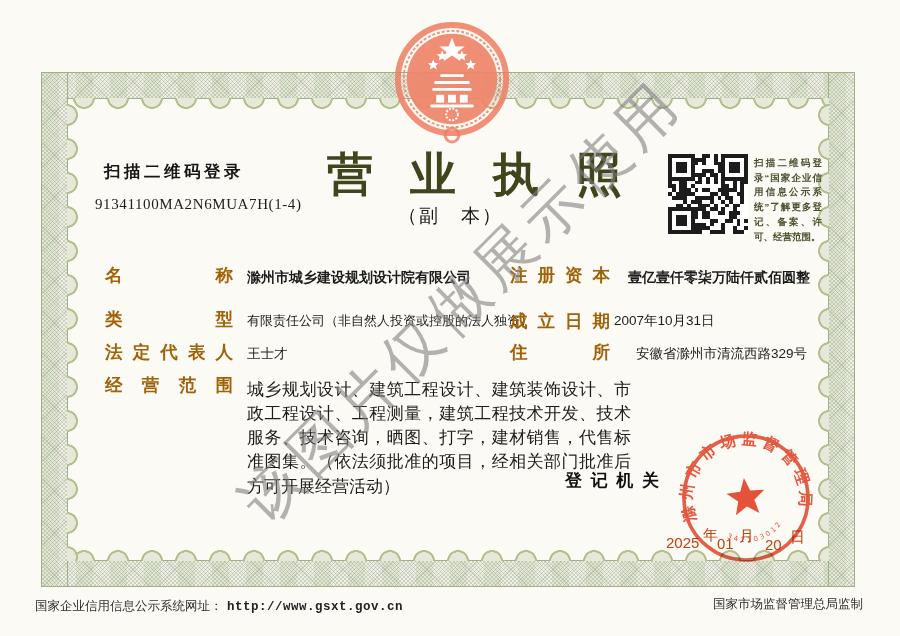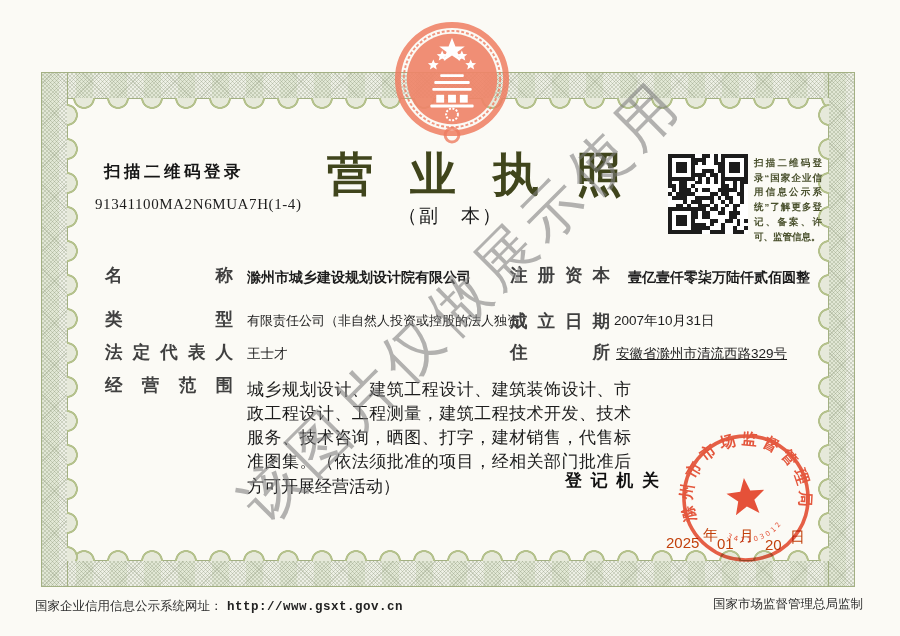--- a/index.html
+++ b/index.html
@@ -35,21 +35,21 @@
   .scallop-right{transform:scaleX(-1);}
 
   
   .abs{position:absolute;}
   .credit-label{font-size:16.5px;font-weight:bold;letter-spacing:3.5px;color:#161616;}
   .credit-code{font-family:"Liberation Serif","DejaVu Serif",serif;font-size:15px;letter-spacing:.6px;color:#1d1d1d;}
   .doc-title{font-size:46px;font-weight:bold;letter-spacing:37px;color:#40451c;white-space:nowrap;}
   .doc-subtitle{font-size:19px;letter-spacing:2px;color:#1a1a1a;}
   .qr-caption{width:68px;font-size:9.5px;line-height:1.55;font-weight:bold;color:#49502c;text-align:justify;}
   .frow{position:absolute;display:flex;align-items:flex-start;}
-  .flabel{display:inline-block;flex:none;font-size:17.5px;font-weight:bold;color:#404040;
+  .flabel{display:inline-block;flex:none;font-size:17.5px;font-weight:bold;color:#a16207;
           text-align:justify;text-align-last:justify;line-height:1.15;}
   .flabel.w-l{width:128px;}
   .flabel.w-r{width:100px;}
   .fvalue{font-size:13.5px;color:#1c1c1c;line-height:1.4;padding-top:3px;}
   .fvalue.strong{font-weight:bold;font-size:14px;}
   .scope-value{width:384px;font-size:17px;line-height:1.42;text-align:justify;}
   .reg-label{font-size:17px;font-weight:bold;color:#101010;display:inline-block;width:94px;text-align:justify;text-align-last:justify;}
   .date-part{position:absolute;font-size:15px;color:#c2410c;}
   .watermark{
     width:660px;text-align:center;font-size:59px;letter-spacing:7px;
@@ -355,21 +355,21 @@
         <rect x="8" y="20" width="1" height="1" fill="#1c1c1c"></rect>
         <rect x="11" y="20" width="1" height="1" fill="#1c1c1c"></rect>
         <rect x="12" y="20" width="1" height="1" fill="#1c1c1c"></rect>
         <rect x="13" y="20" width="1" height="1" fill="#1c1c1c"></rect>
         <rect x="14" y="20" width="1" height="1" fill="#1c1c1c"></rect>
         <rect x="17" y="20" width="1" height="1" fill="#1c1c1c"></rect>
         <rect x="18" y="20" width="1" height="1" fill="#1c1c1c"></rect>
         <rect x="19" y="20" width="1" height="1" fill="#1c1c1c"></rect>
       </svg>
   </div>
-  <div class="abs qr-caption" style="left:754px;top:156px;">扫描二维码登录“国家企业信用信息公示系统”了解更多登记、备案、许可、监管信息。</div>
+  <div class="abs qr-caption" style="left:754px;top:156px;">扫描二维码登录“国家企业信用信息公示系统”了解更多登记、备案、许可、经营范围。</div>
 
   <div class="frow" style="left:105px;top:265px;">
     <span class="flabel w-l">名称</span>
     <span class="fvalue strong" style="margin-left:14px;">滁州市城乡建设规划设计院有限公司</span>
   </div>
   <div class="frow" style="left:105px;top:309px;">
     <span class="flabel w-l">类型</span>
     <span class="fvalue" style="margin-left:14px;font-size:13px;">有限责任公司（非自然人投资或控股的法人独资）</span>
   </div>
   <div class="frow" style="left:105px;top:342px;">
@@ -384,21 +384,21 @@
   <div class="frow" style="left:510px;top:265px;">
     <span class="flabel w-r">注册资本</span>
     <span class="fvalue strong" style="margin-left:18px;">壹亿壹仟零柒万陆仟贰佰圆整</span>
   </div>
   <div class="frow" style="left:510px;top:309px;align-items:flex-end;">
     <span class="flabel w-r">成立日期</span>
     <span class="fvalue" style="margin-left:4px;">2007年10月31日</span>
   </div>
   <div class="frow" style="left:510px;top:342px;">
     <span class="flabel w-r">住所</span>
-    <span class="fvalue" style="margin-left:6px;text-decoration:underline;">安徽省滁州市清流西路329号</span>
+    <span class="fvalue" style="margin-left:26px;">安徽省滁州市清流西路329号</span>
   </div>
 
   <div class="abs" style="left:565px;top:469px;">
     <span class="reg-label">登记机关</span>
   </div>
 
   <div class="abs" style="left:660px;top:524px;width:160px;height:32px;">
     <span class="date-part" style="left:6px;top:10px;">2025</span>
     <span class="date-part" style="left:43px;top:2px;">年</span>
     <span class="date-part" style="left:57px;top:11px;">01</span>

